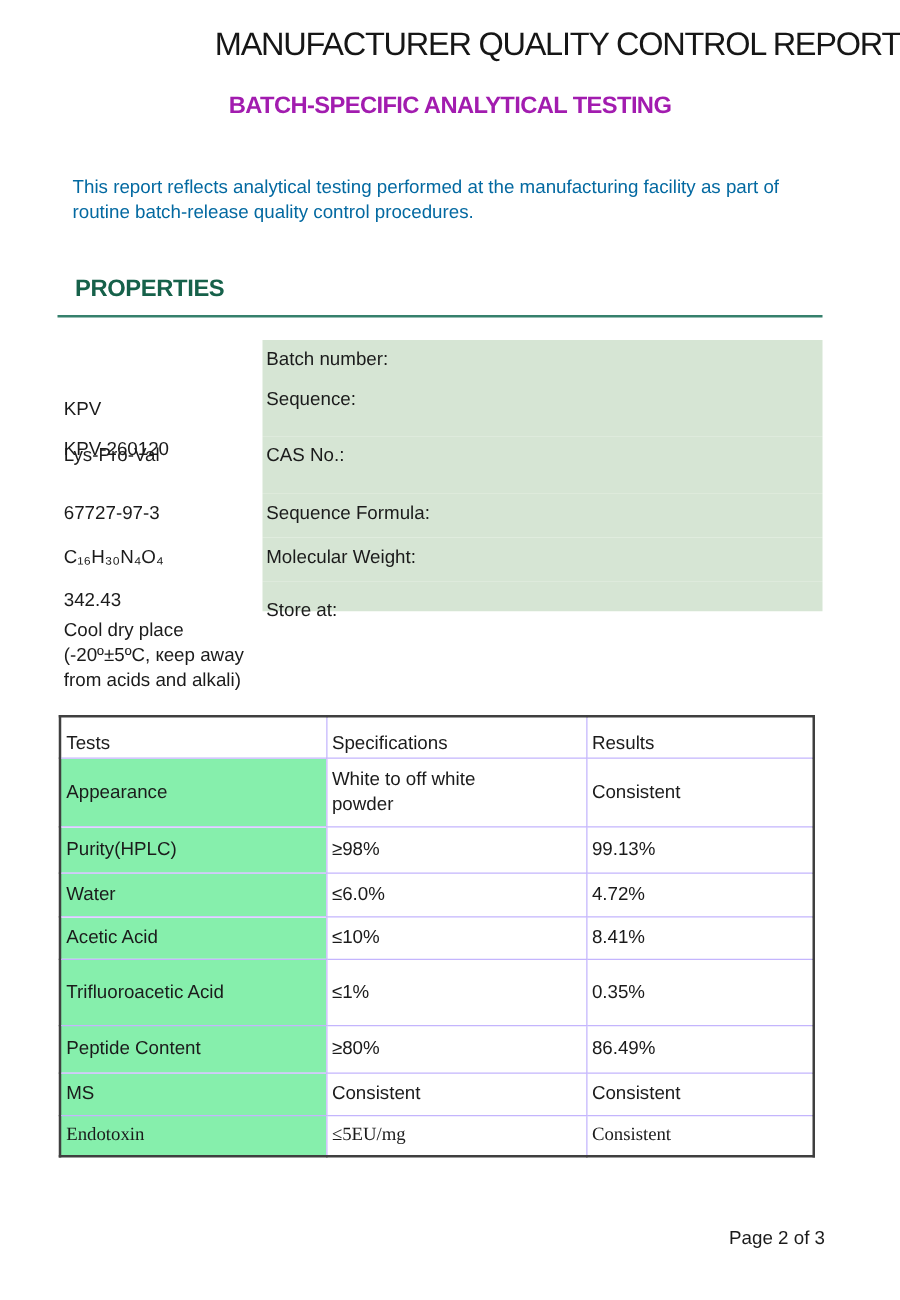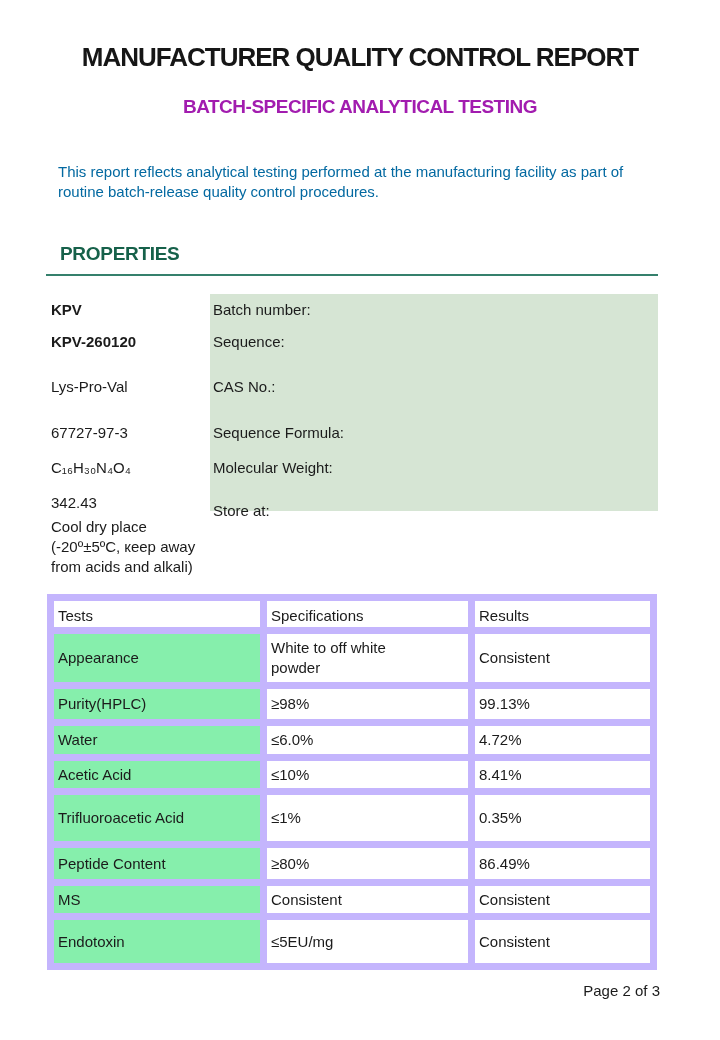--- a/index.html
+++ b/index.html
@@ -9,24 +9,24 @@
     height: 1040px;
     background: #ffffff;
     font-family: "Liberation Sans", "DejaVu Sans", sans-serif;
     color: #1b1b1b;
     overflow: hidden;
   }
 
   
   .title {
     margin: 0;
-    padding-top: 42px;
-    text-align: center;
+    padding-top: 20px;
+    text-align: right;
     font-size: 26px;
-    font-weight: bold;
+    font-weight: normal;
     letter-spacing: -1px;
     color: #161616;
   }
   .subtitle {
     margin: 0;
     padding-top: 23px;
     text-align: center;
     font-size: 19px;
     font-weight: bold;
     letter-spacing: -0.5px;
@@ -66,53 +66,53 @@
   }
   .props .plabel {
     background: #d6e5d4;
     padding: 6px 2px 0 3px;
   }
   .props .pvalue {
     padding: 6px 0 0 5px;
   }
   .props .plabel.low { padding-top: 14px; }
   .props .pvalue.wrap { max-width: 432px; }
-  .props .bold { font-weight: bold; }
+  .props .bold { font-weight: normal; margin-top: 40px; }
 
   
   table.tests {
     margin: 35px 0 0 47px;
     border-collapse: collapse;
     table-layout: fixed;
     width: 603px;
     font-size: 15px;
     line-height: 20px;
     border: 2px solid #3f3f3f;
   }
   table.tests td {
-    border: 7px solid #c4b5fd;
+    border: 1px solid #c4b5fd;
     padding: 2px 3px 2px 4px;
     vertical-align: middle;
     overflow: hidden;
   }
   table.tests tr.hdr td {
     vertical-align: bottom;
     padding-bottom: 1px;
     background: #ffffff;
   }
   table.tests tr:not(.hdr) td:first-child { background: #86efac; }
   table.tests tr.hdr          { height: 33px; }
   table.tests tr:nth-child(2) { height: 55px; }
   table.tests tr:nth-child(3) { height: 37px; }
   table.tests tr:nth-child(4) { height: 35px; }
   table.tests tr:nth-child(5) { height: 34px; }
   table.tests tr:nth-child(6) { height: 53px; }
   table.tests tr:nth-child(7) { height: 38px; }
   table.tests tr:nth-child(8) { height: 34px; }
-  table.tests tr:nth-child(9) { height: 50px; }
+  table.tests tr:nth-child(9) { height: 33px; font-family: Liberation Serif, serif; }
   .spec-narrow { display: block; max-width: 168px; }
 
   
   .page-number {
     position: absolute;
     right: 60px;
     top: 982px;
     font-size: 15px;
     color: #1b1b1b;
   }

